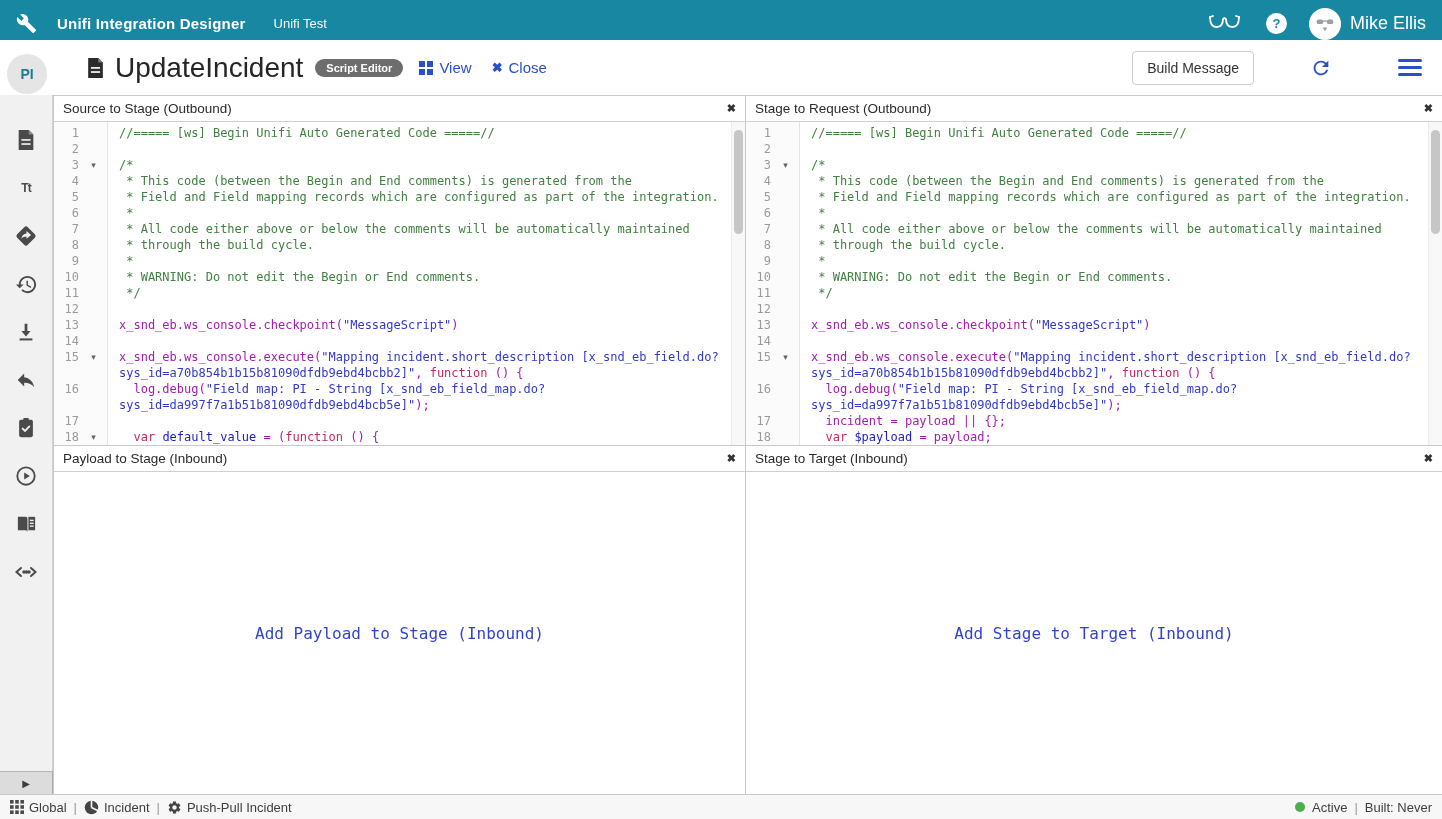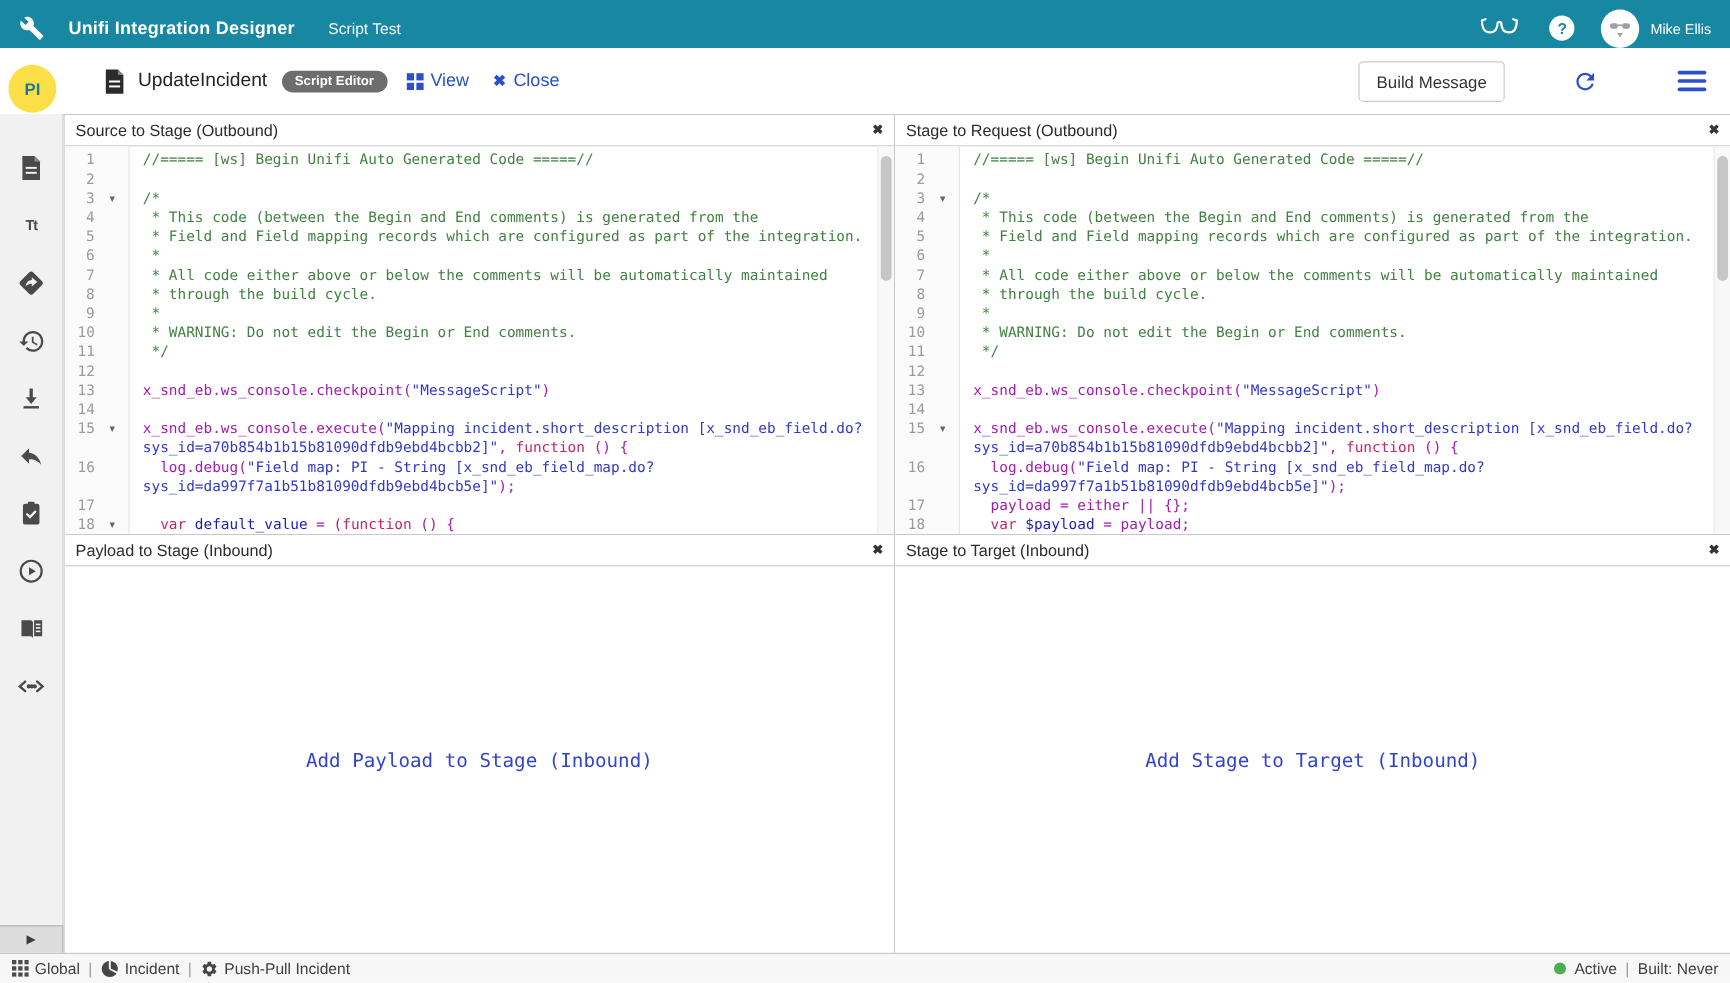--- a/index.html
+++ b/index.html
@@ -13,29 +13,29 @@
             display:flex; align-items:center; padding:0 16px; color:#fff; }
   .wrench { margin-right:20px; display:flex; }
   .app-title { font-size:15px; font-weight:700; letter-spacing:.2px; }
   .app-sub { font-size:13px; margin-left:28px; opacity:.96; }
   .topbar-right { margin-left:auto; display:flex; align-items:center; gap:22px; }
   .help-circle { width:21px; height:21px; border-radius:50%; background:#fff; color:#1787a2;
                  font-weight:700; font-size:13px; display:flex; align-items:center; justify-content:center; }
   .user-wrap { display:flex; align-items:center; gap:9px; }
   .user-avatar { width:32px; height:32px; border-radius:50%; background:#fff;
                  display:flex; align-items:center; justify-content:center; }
-  .user-name { font-size:12px; }
+  .user-name { font-size:18px; }
 
   
   .rec-header { position:absolute; top:40px; left:0; width:1442px; height:55px; background:#fff;
                 display:flex; align-items:center; padding:0 14px 0 86px; }
   .avatar-pi { position:absolute; left:7px; top:54px; width:40px; height:40px; border-radius:50%;
-               background:#fde047; color:#1d7a92; font-weight:700; font-size:14px;
+               background:#e5e5e5; color:#1d7a92; font-weight:700; font-size:14px;
                display:flex; align-items:center; justify-content:center; z-index:6; }
-  .hdr-title { font-size:16px; color:#252525; margin:0 12px 0 10px; }
+  .hdr-title { font-size:28px; color:#252525; margin:0 12px 0 10px; }
   .badge { background:#6d6d6d; color:#fff; font-size:11px; font-weight:700;
            padding:3px 11px; border-radius:10px; margin-right:16px; }
   .hdr-link { color:#2a4fc9; font-size:15px; display:flex; align-items:center; gap:6px;
               margin-right:20px; cursor:pointer; }
   .grid-ico { display:inline-grid; grid-template-columns:6px 6px; gap:2px; }
   .grid-ico i { width:6px; height:6px; background:#2a4fc9; display:block; }
   .x-ico { font-size:13px; font-weight:700; }
   .hdr-actions { margin-left:auto; display:flex; align-items:center;gap:40px; }
   .btn { font-size:14px; padding:8px 14px; border:1px solid #ccc; border-radius:4px;
          background:#fff; color:#333; cursor:pointer; font-family:inherit; }
@@ -105,21 +105,21 @@
 </head>
 <body>
 
 <header class="topbar">
   <span class="wrench">
     <svg width="21" height="21" viewBox="0 0 24 24" fill="#ffffff">
         <path d="M22.7 19l-9.1-9.1c.9-2.3.4-5-1.5-6.9-2-2-5-2.4-7.4-1.3L9 6 6 9 1.6 4.7C.4 7.1.9 10.1 2.9 12.1c1.9 1.9 4.6 2.4 6.9 1.5l9.1 9.1c.4.4 1 .4 1.4 0l2.3-2.3c.5-.4.5-1.1.1-1.4z"></path>
       </svg>
   </span>
   <span class="app-title">Unifi Integration Designer</span>
-  <span class="app-sub">Script Test</span>
+  <span class="app-sub">Unifi Test</span>
   <span class="topbar-right">
     <span style="display:flex;">
       <svg width="36" height="20" viewBox="0 0 36 20" fill="none" stroke="#ffffff" stroke-width="1.8" stroke-linecap="round">
           <path d="M2 3 q0 10 6.5 10 q6.5 0 6.5-8 q1.5-1.6 3 0 q0 8 6.5 8 q6.5 0 6.5-10"></path>
           <path d="M2 3 L5 2 M31 3 L28 2"></path>
         </svg>
     </span>
     <span class="help-circle">?</span>
     <span class="user-wrap">
       <span class="user-avatar">
@@ -303,21 +303,21 @@
           <div class="cm-row"><div class="cm-ln">9</div><div class="cm-fold"></div><div class="cm-code"><span class="tk-c"> *</span></div></div>
           <div class="cm-row"><div class="cm-ln">10</div><div class="cm-fold"></div><div class="cm-code"><span class="tk-c"> * WARNING: Do not edit the Begin or End comments.</span></div></div>
           <div class="cm-row"><div class="cm-ln">11</div><div class="cm-fold"></div><div class="cm-code"><span class="tk-c"> */</span></div></div>
           <div class="cm-row"><div class="cm-ln">12</div><div class="cm-fold"></div><div class="cm-code"></div></div>
           <div class="cm-row"><div class="cm-ln">13</div><div class="cm-fold"></div><div class="cm-code"><span class="tk-p">x_snd_eb.ws_console.checkpoint(</span><span class="tk-s">"MessageScript"</span><span class="tk-p">)</span></div></div>
           <div class="cm-row"><div class="cm-ln">14</div><div class="cm-fold"></div><div class="cm-code"></div></div>
           <div class="cm-row"><div class="cm-ln">15</div><div class="cm-fold">▾</div><div class="cm-code"><span class="tk-p">x_snd_eb.ws_console.execute(</span><span class="tk-s">"Mapping incident.short_description [x_snd_eb_field.do?</span></div></div>
           <div class="cm-row"><div class="cm-ln"></div><div class="cm-fold"></div><div class="cm-code"><span class="tk-s">sys_id=a70b854b1b15b81090dfdb9ebd4bcbb2]"</span><span class="tk-p">, </span><span class="tk-k">function</span><span class="tk-p"> () {</span></div></div>
           <div class="cm-row"><div class="cm-ln">16</div><div class="cm-fold"></div><div class="cm-code"><span class="tk-p">  log.debug(</span><span class="tk-s">"Field map: PI - String [x_snd_eb_field_map.do?</span></div></div>
           <div class="cm-row"><div class="cm-ln"></div><div class="cm-fold"></div><div class="cm-code"><span class="tk-s">sys_id=da997f7a1b51b81090dfdb9ebd4bcb5e]"</span><span class="tk-p">);</span></div></div>
-          <div class="cm-row"><div class="cm-ln">17</div><div class="cm-fold"></div><div class="cm-code"><span class="tk-p">  payload = either || {};</span></div></div>
+          <div class="cm-row"><div class="cm-ln">17</div><div class="cm-fold"></div><div class="cm-code"><span class="tk-p">  incident = payload || {};</span></div></div>
           <div class="cm-row"><div class="cm-ln">18</div><div class="cm-fold"></div><div class="cm-code"><span class="tk-p">  </span><span class="tk-k">var</span><span class="tk-p"> </span><span class="tk-d">$payload</span><span class="tk-p"> = payload;</span></div></div>
         </div>
       <div class="vscroll">
         <div class="vthumb"></div>
       </div>
     </div>
   </section>
 
   <section class="panel p-left">
     <div class="panel-header">

